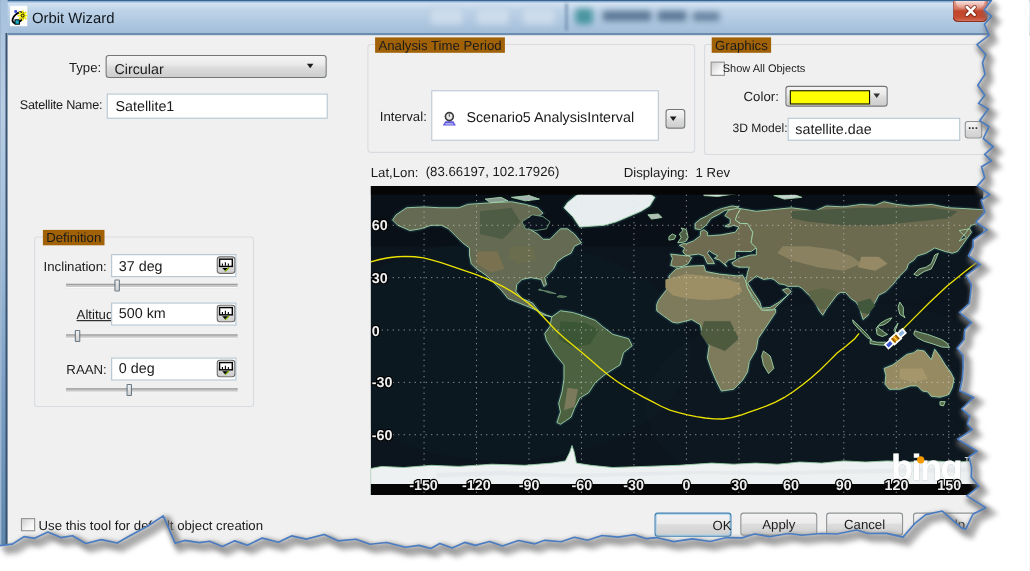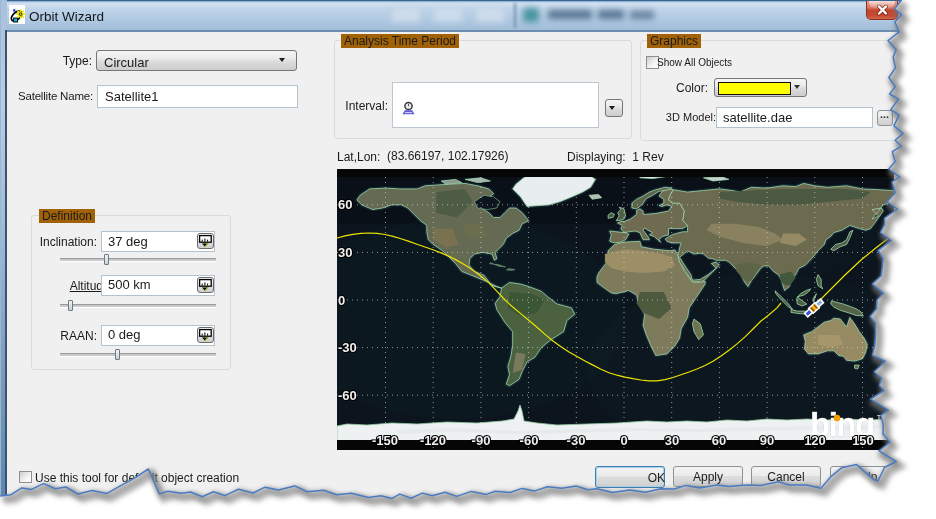--- a/index.html
+++ b/index.html
@@ -98,20 +98,21 @@
   <div class="grp" style="left:334px;top:40px;width:296px;height:97px;"></div>
   <div class="gl" style="left:341px;top:34px;">Analysis Time Period</div>
   <div class="lbl rlbl" style="left:330px;top:99px;width:58px;">Interval:</div>
   <div class="inp" style="left:392px;top:82px;width:207px;height:46px;border-color:#bcc7d1;"></div>
   <svg class="abs" style="left:402px;top:101px;" width="13" height="14" viewBox="0 0 13 14">
     <polygon points="0.5,13.2 12.5,13.2 10.2,9.2 2.8,9.2" fill="#5f5ae0"></polygon>
     <line x1="3" y1="11.6" x2="10" y2="11.6" stroke="#c8c6f2" stroke-width="1.2"></line>
     <circle cx="6.5" cy="5" r="3.6" fill="#e8eaec" stroke="#3a3a3a" stroke-width="1.5"></circle>
     <line x1="6.5" y1="5.2" x2="6.5" y2="2.8" stroke="#555" stroke-width="1"></line>
   </svg>
+  <div class="lbl" style="left:424px;top:99px;font-size:13px;">Scenario5 AnalysisInterval</div>
   <div class="cmb" style="left:605px;top:99px;width:18px;height:18px;"></div>
   <div class="arr" style="left:609px;top:106px;"></div>
 
   <div class="grp" style="left:640px;top:40px;width:262px;height:99px;"></div>
   <div class="gl" style="left:647px;top:34px;">Graphics</div>
   <div class="cb" style="left:646px;top:56px;"></div>
   <div class="lbl" style="left:657px;top:57px;font-size:10px;">Show All Objects</div>
   <div class="lbl rlbl" style="left:658px;top:81px;width:50px;">Color:</div>
   <div class="cmb" style="left:714px;top:78px;width:93px;height:19px;"></div>
   <div class="abs" style="left:718px;top:82px;width:71px;height:11px;background:#ffff00;border:1px solid #111;"></div>

